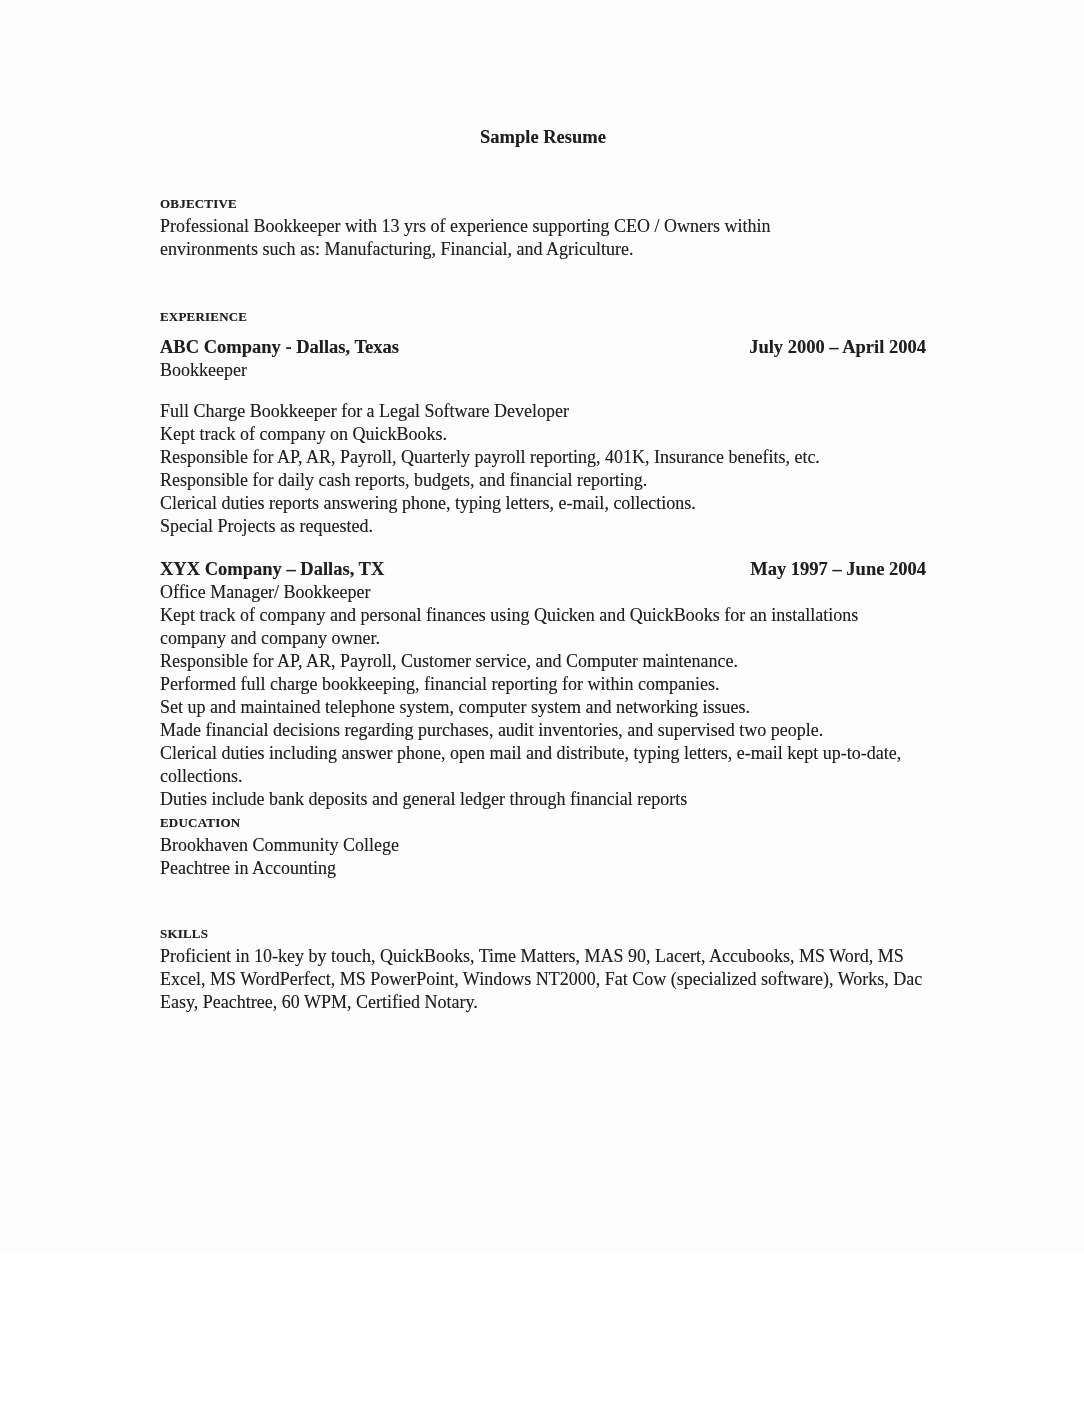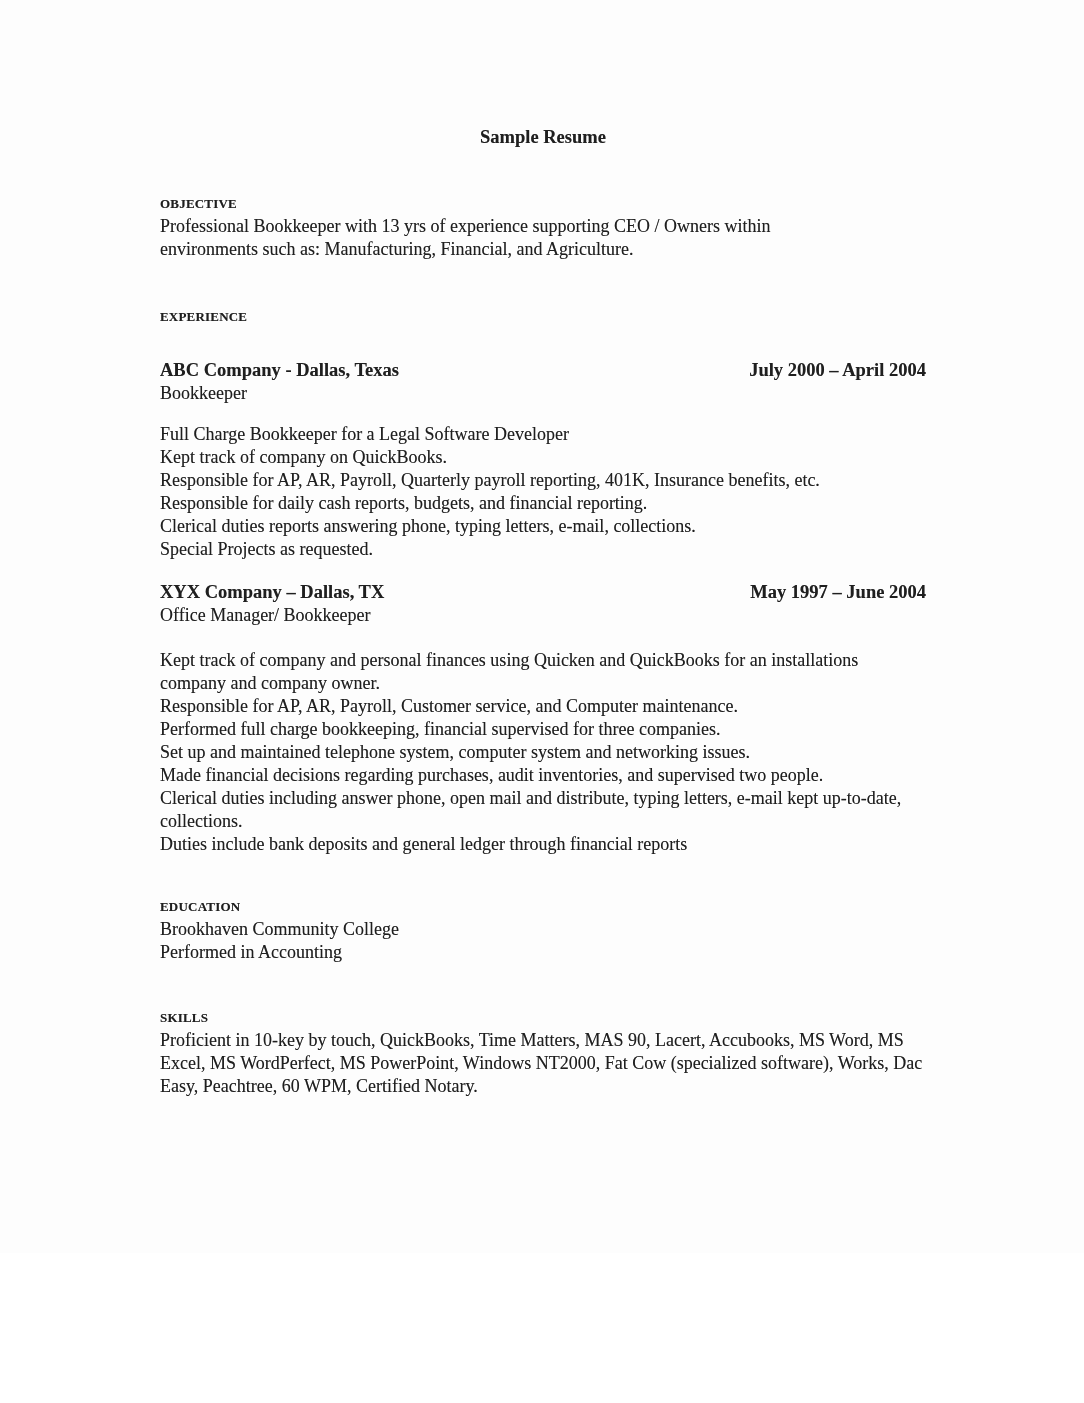--- a/index.html
+++ b/index.html
@@ -34,46 +34,46 @@
   }
   .section-heading {
     margin: 0;
     font-size: 13px;
     line-height: 23px;
     font-weight: bold;
     letter-spacing: 0.2px;
   }
   .mt-objective  { margin-top: 43px; }
   .mt-experience { margin-top: 44px; }
-  .mt-education  { margin-top: 39px; }
+  .mt-education  { }
   .mt-skills     { margin-top: 42px; }
   .para {
     margin: 0;
   }
   .objective-text {
     max-width: 700px;
   }
   .job-header {
     display: flex;
     justify-content: space-between;
     align-items: baseline;
     font-weight: bold;
     font-size: 18.5px;
     line-height: 23px;
   }
-  .job1-header { margin-top: 31px; }
+  .job1-header { margin-top: 8px; }
   .job2-header { margin-top: 20px; }
   .job-title {
     line-height: 23px;
   }
   .duties {
     margin: 0;
   }
   .duties-1 { margin-top: 18px; }
-  .duties-2 { margin-top: 22px; }
+  .duties-2 { }
   .duties p { margin: 0; }
   .edu-line { line-height: 23px; }
   .watermark {
     position: absolute;
     left: 35px;
     top: 1352px;
     font-family: "Liberation Sans", sans-serif;
     font-size: 13.5px;
     line-height: 18px;
     color: #404040;
@@ -115,33 +115,33 @@
 
       <div class="job">
         <div class="job-header job2-header">
           <span class="company">XYX Company – Dallas, TX</span>
           <span class="dates">May 1997 – June 2004</span>
         </div>
         <div class="job-title">Office Manager/ Bookkeeper</div>
         <div class="duties duties-2">
           <p>Kept track of company and personal finances using Quicken and QuickBooks for an installations company and company owner.</p>
           <p>Responsible for AP, AR, Payroll, Customer service, and Computer maintenance.</p>
-          <p>Performed full charge bookkeeping, financial supervised for three companies.</p>
+          <p>Performed full charge bookkeeping, financial reporting for within companies.</p>
           <p>Set up and maintained telephone system, computer system and networking issues.</p>
           <p>Made financial decisions regarding purchases, audit inventories, and supervised two people.</p>
           <p>Clerical duties including answer phone, open mail and distribute, typing letters, e-mail kept up-to-date, collections.</p>
           <p>Duties include bank deposits and general ledger through financial reports</p>
         </div>
       </div>
     </section>
 
     <section>
       <h2 class="section-heading mt-education">EDUCATION</h2>
       <div class="edu-line">Brookhaven Community College</div>
-      <div class="edu-line">Performed in Accounting</div>
+      <div class="edu-line">Peachtree in Accounting</div>
     </section>
 
     <section>
       <h2 class="section-heading mt-skills">SKILLS</h2>
       <p class="para">Proficient in 10-key by touch, QuickBooks, Time Matters, MAS 90, Lacert, Accubooks, MS Word, MS Excel, MS WordPerfect, MS PowerPoint, Windows NT2000, Fat Cow (specialized software), Works, Dac Easy, Peachtree, 60 WPM, Certified Notary.</p>
     </section>
 
   </div>
 
   <div class="watermark">kantandiet.org</div>

